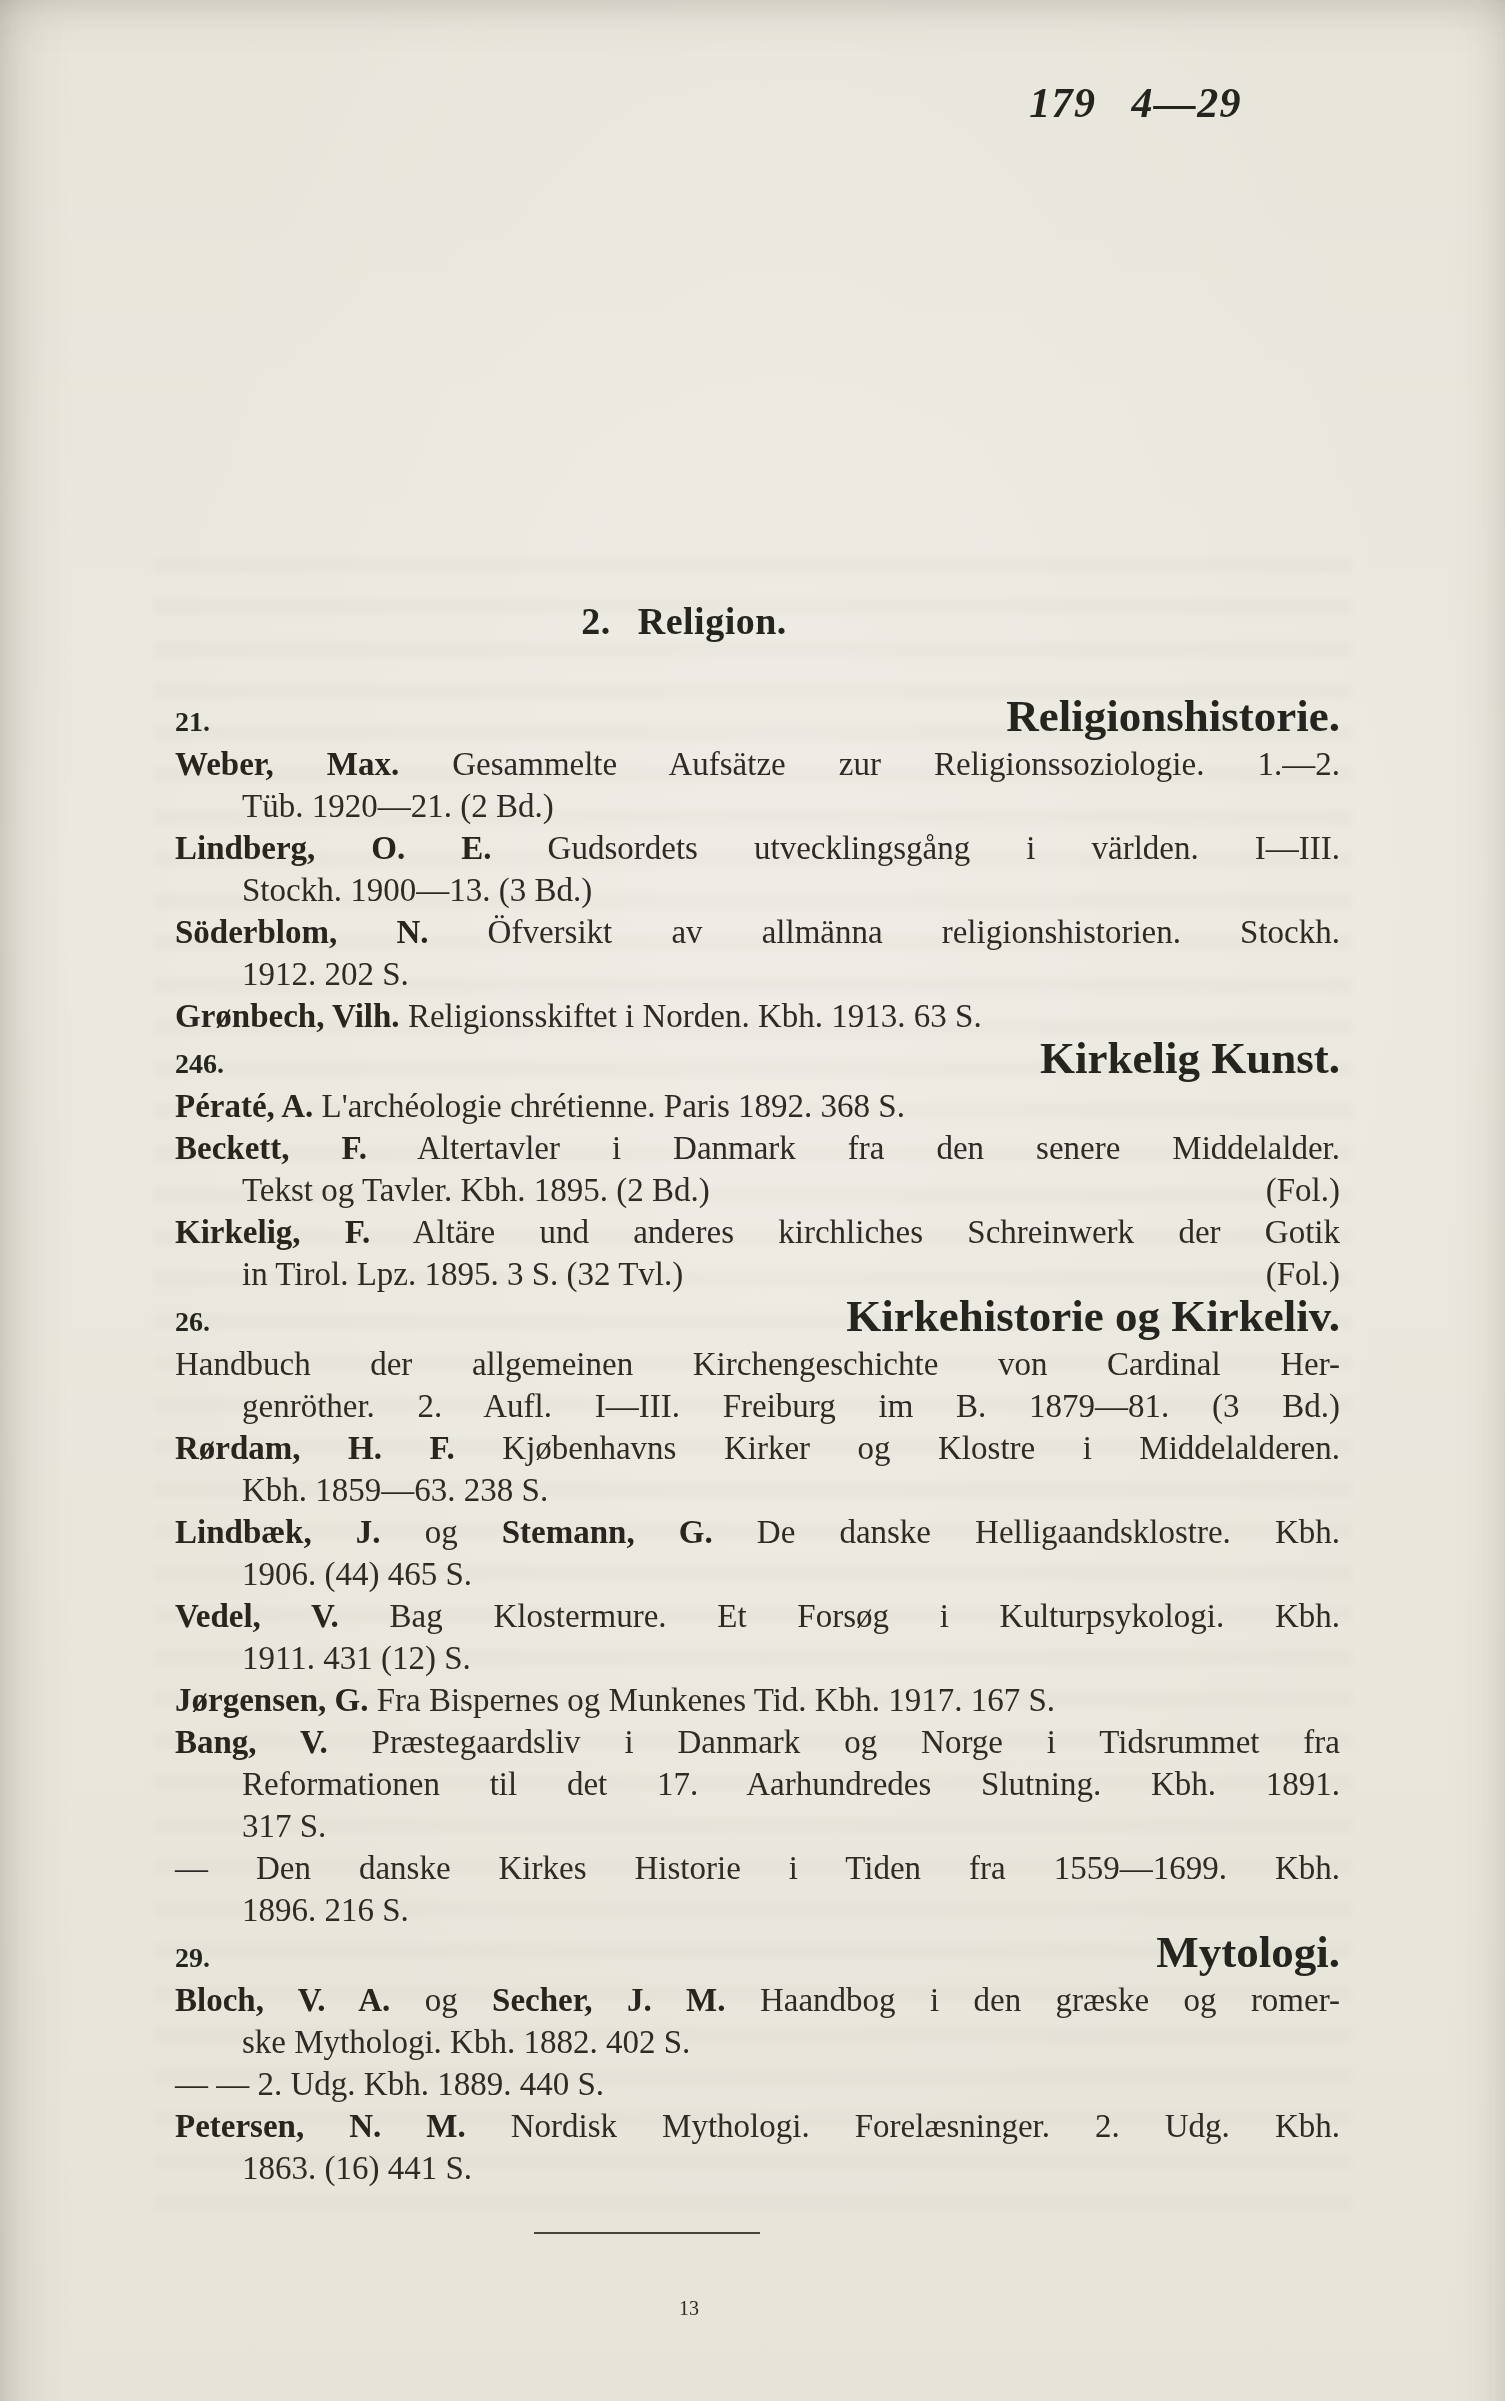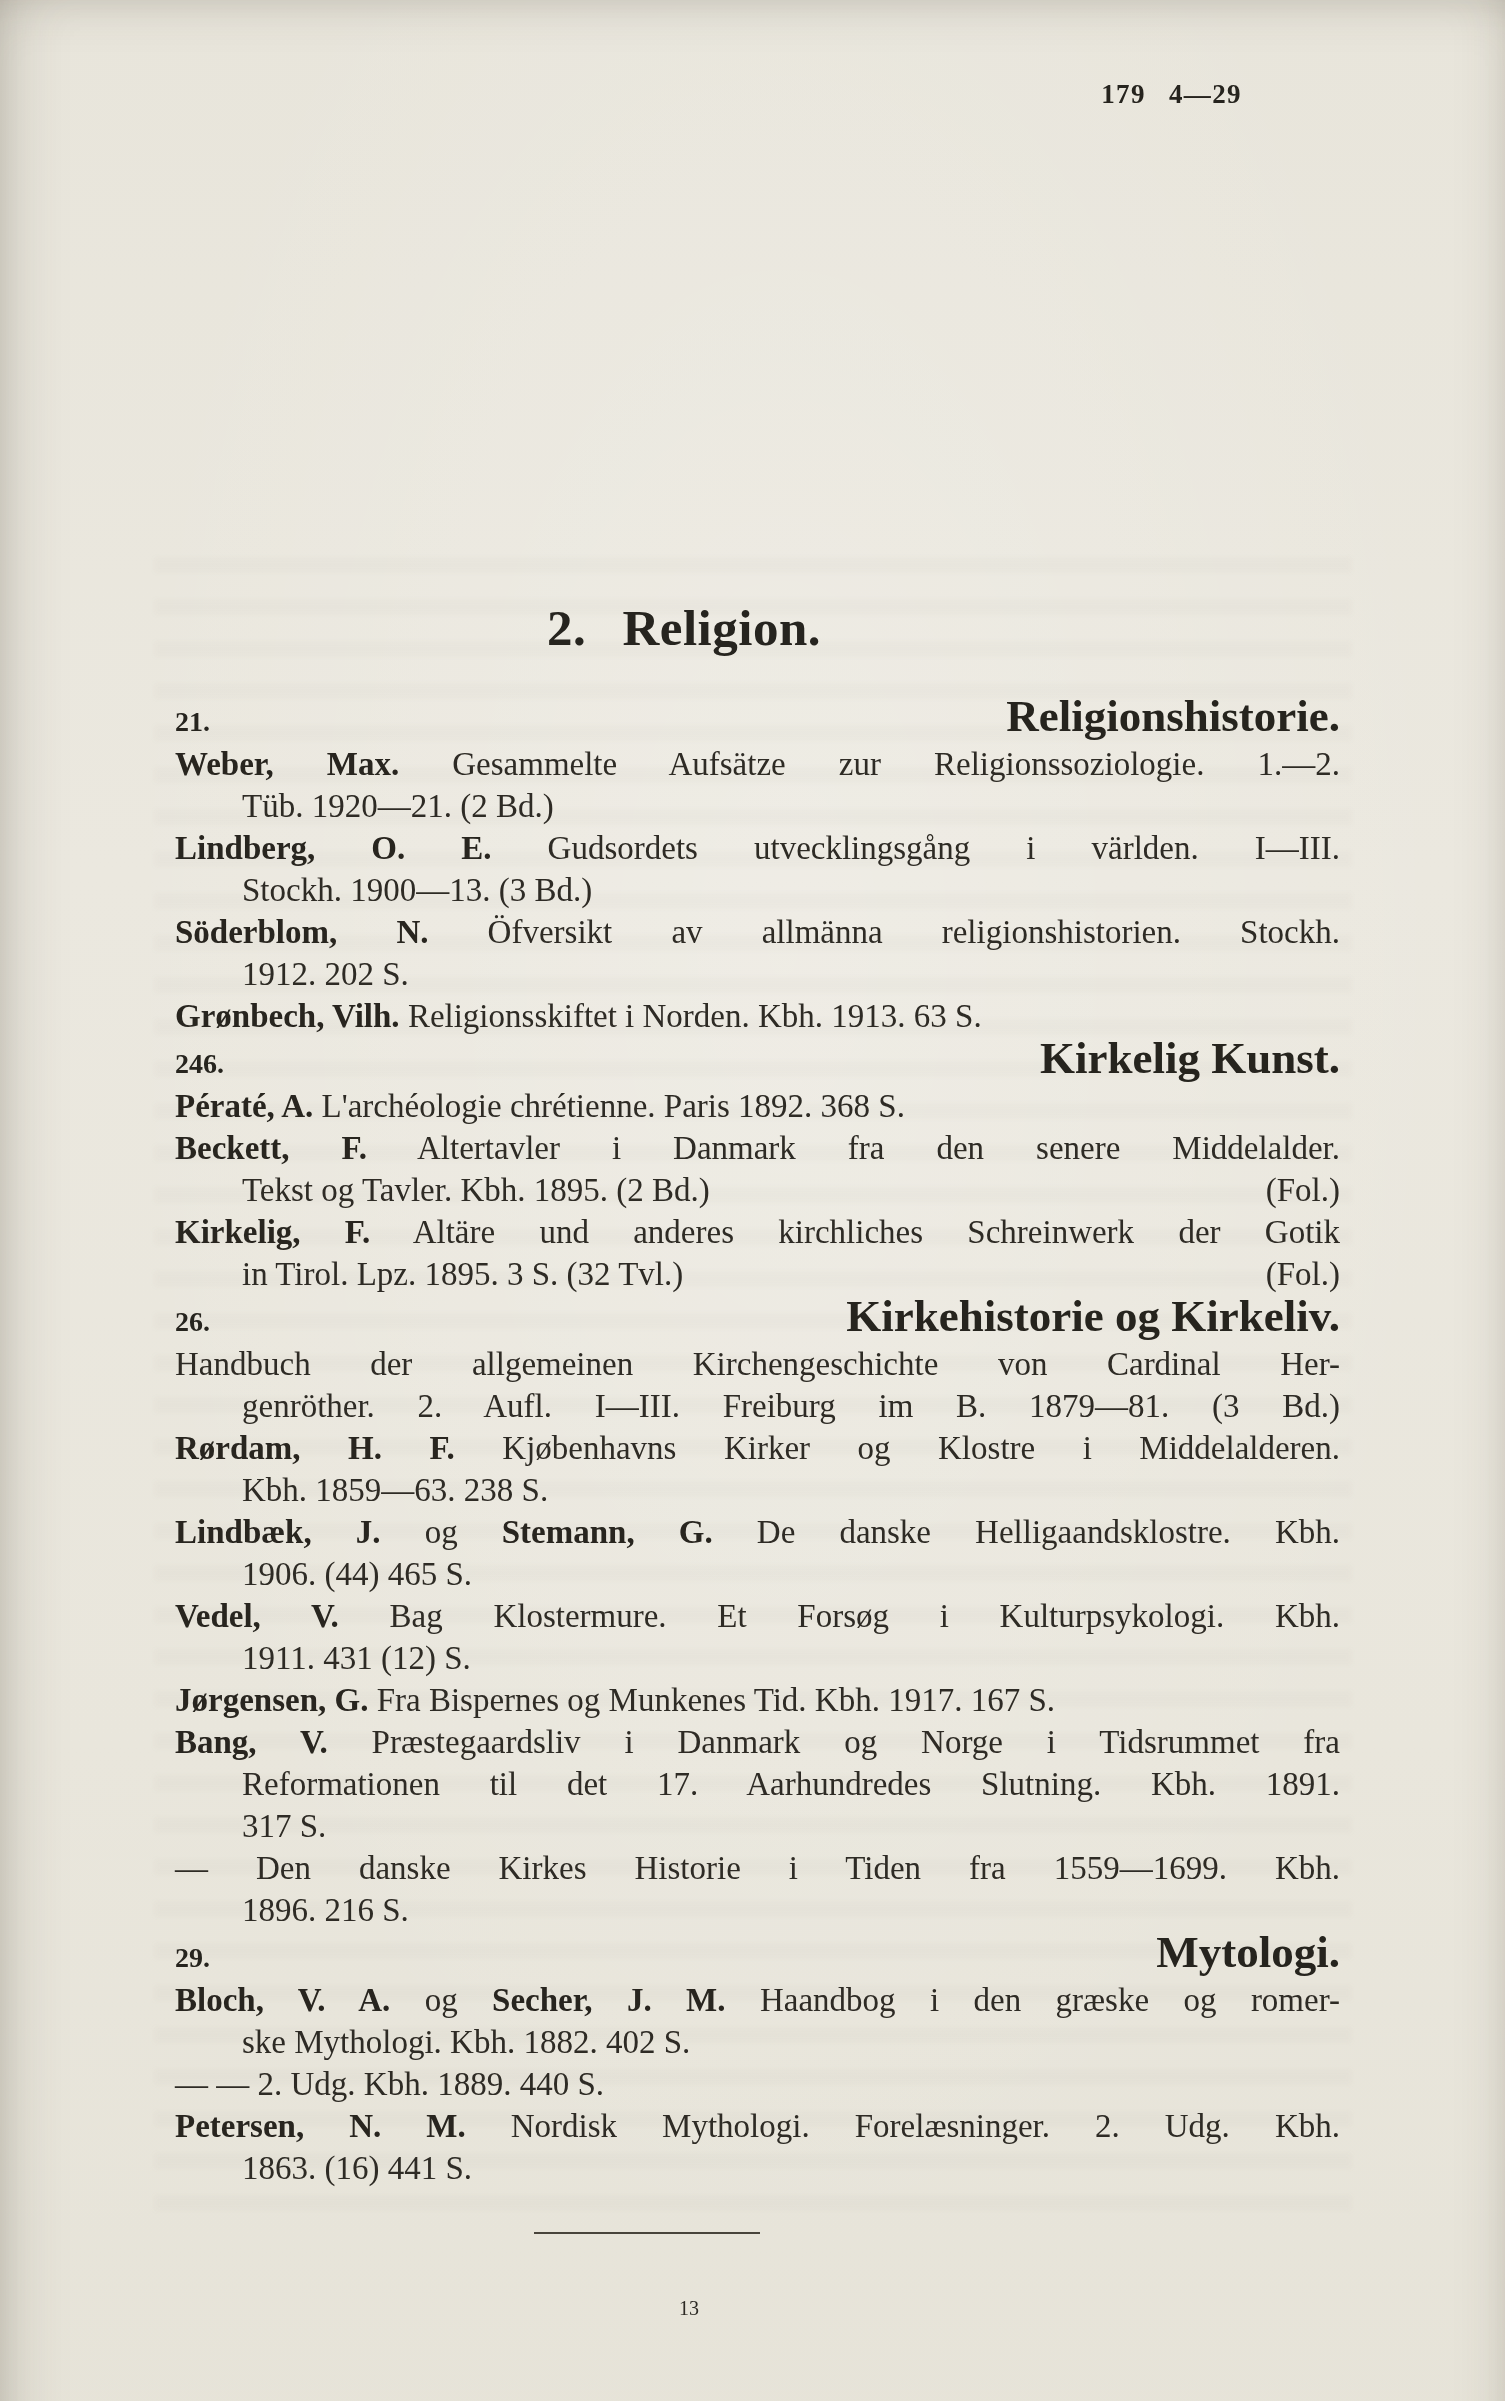--- a/index.html
+++ b/index.html
@@ -29,30 +29,31 @@
     background: repeating-linear-gradient(180deg,
       rgba(120,112,98,0.07) 0px, rgba(120,112,98,0.07) 16.3px,
       rgba(120,112,98,0.0) 16.3px, rgba(120,112,98,0.0) 42px);
     filter: blur(3.4px);
     opacity: 0.45;
     pointer-events: none;
   }
   .running-head {
     position: absolute;
     top: 79px; right: 264px;
-    font-size: 27px; font-weight: bold;
+    font-size: 42px; font-weight: bold;
     letter-spacing: 1.4px; word-spacing: 0.55em;
     color: #26241e;
+    font-style: italic;
   }
   .title {
     position: absolute;
     top: 599px; left: 175px; width: 1018px;
     margin: 0;
     text-align: center;
-    font-size: 51px; font-weight: bold;
+    font-size: 38px; font-weight: bold;
     letter-spacing: 0.5px; word-spacing: 0.45em;
     color: #26241f;
   }
   .text-block {
     position: absolute;
     top: 695px; left: 175px; width: 1165px;
     font-size: 33px; line-height: 42px;
   }
   .section-header {
     display: flex;

